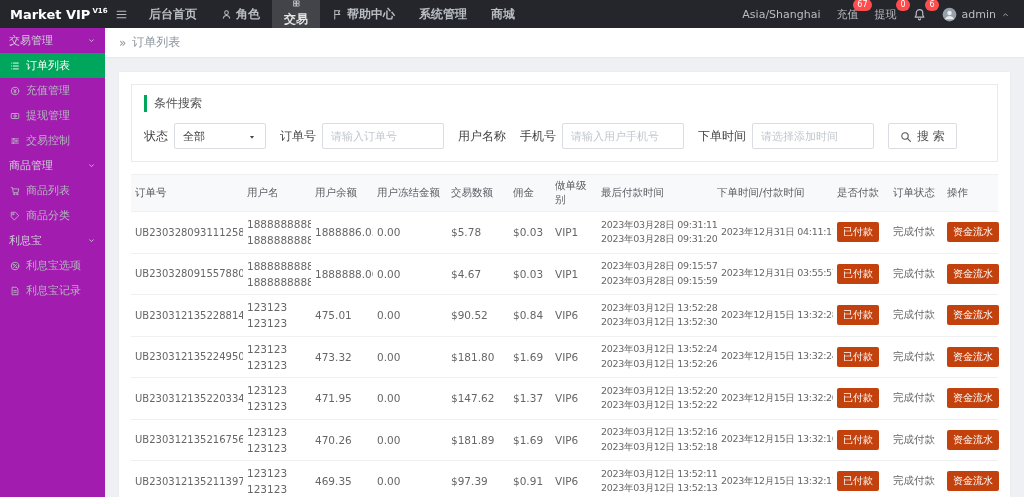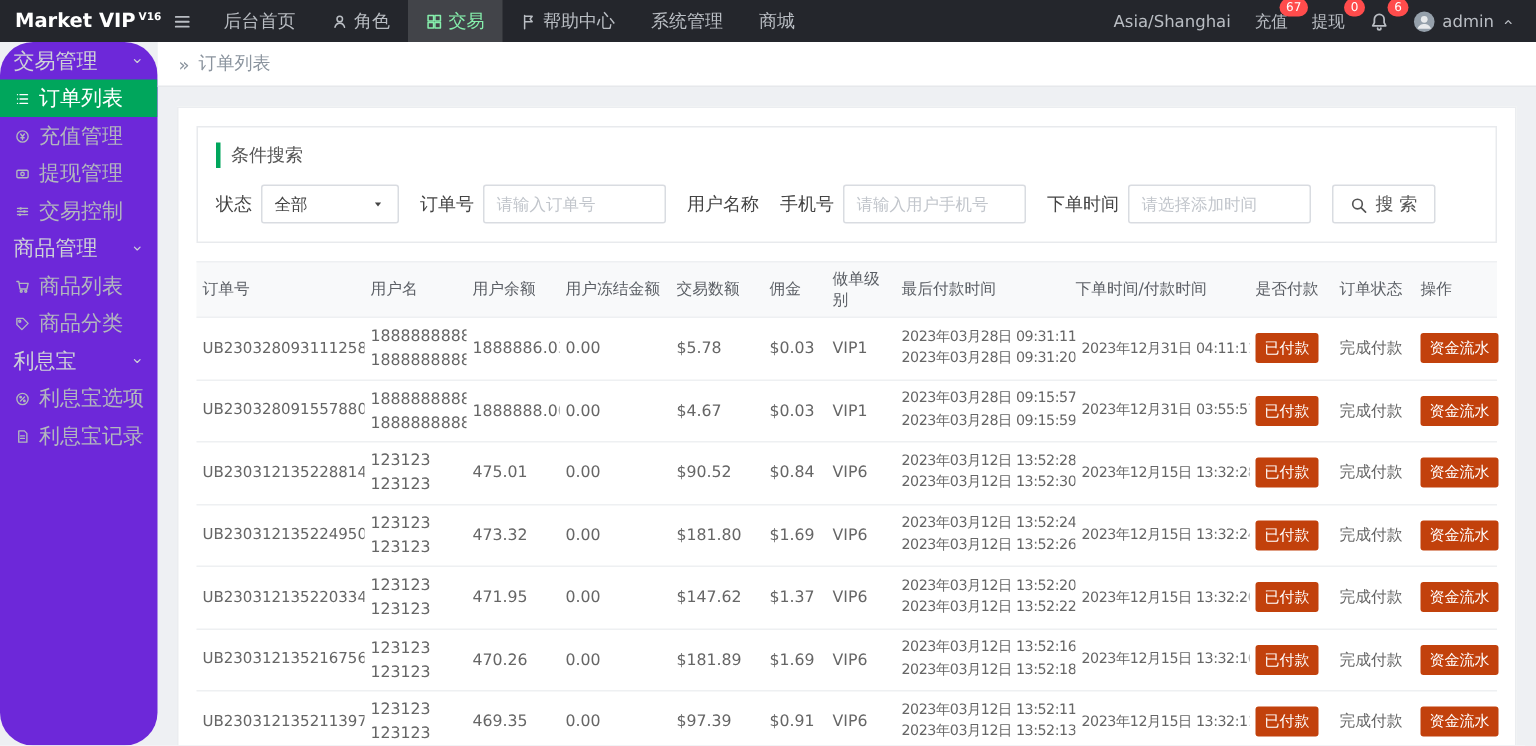--- a/index.html
+++ b/index.html
@@ -7,35 +7,35 @@
     font-family:"DejaVu Sans","Liberation Sans",sans-serif; background:#eef0f3; }
   .app { width:1024px; height:497px; display:flex; flex-direction:column; }
 
   
   .topbar { height:28px; background:#24262c; display:flex; align-items:stretch;
     color:#b9bdc3; font-size:12px; flex:0 0 28px; }
   .brand { width:105px; display:flex; align-items:center; padding-left:10px;
     color:#fff; font-weight:bold; font-size:13px; white-space:nowrap; }
   .brand sup { font-size:7px; margin-left:2px; transform:translateY(-3px); }
   .hamburger { width:32px; display:flex; align-items:center; justify-content:center; cursor:pointer; }
-  .topnav { display:flex; }
+  .topnav { display:flex;font-weight:bold; }
   .nav-item { display:flex; align-items:center; gap:4px; padding:0 12px; cursor:pointer; white-space:nowrap; }
-  .nav-item.active { background:rgba(255,255,255,.14); color:#86efac; }
+  .nav-item.active { background:rgba(255,255,255,.14); color:#e5e5e5;flex-direction:column; }
   .topbar-right { margin-left:auto; display:flex; align-items:center; gap:16px;
     padding-right:14px; font-size:11px; white-space:nowrap; }
   .badge-wrap { position:relative; cursor:pointer; }
   .badge { position:absolute; top:-8px; right:-13px; background:#ff4c4c; color:#fff;
     font-size:8px; line-height:1; padding:2px 4px; border-radius:8px; font-style:normal; }
   .user-box { display:flex; align-items:center; gap:5px; cursor:pointer; }
   .svgicon { vertical-align:middle; display:inline-block; }
 
   
   .layout { flex:1; display:flex; overflow:hidden; }
-  .sidebar { width:105px; flex:0 0 105px; background:#6d28d9; color:#c2c6cb;
-    font-size:14px; overflow:hidden;border-radius:22px; }
+  .sidebar { width:105px; flex:0 0 105px; background:#a21caf; color:#c2c6cb;
+    font-size:11px; overflow:hidden; }
   .side-title { height:25px; display:flex; align-items:center; justify-content:space-between;
     padding:0 9px; cursor:pointer; color:#ced2d6; }
   .side-item { height:25px; display:flex; align-items:center; gap:6px; padding:0 6px 0 10px;
     cursor:pointer; color:#b2b7bd; white-space:nowrap; }
   .side-item.active { background:#00a65c; color:#fff; }
 
   .main { flex:1; display:flex; flex-direction:column; overflow:hidden; }
   .breadcrumb { height:30px; flex:0 0 30px; background:#fff; border-bottom:1px solid #e6e8eb;
     display:flex; align-items:center; gap:6px; padding:0 14px; color:#8b949e; font-size:12px; }
   .content { flex:1; padding:13px; overflow:hidden; }

